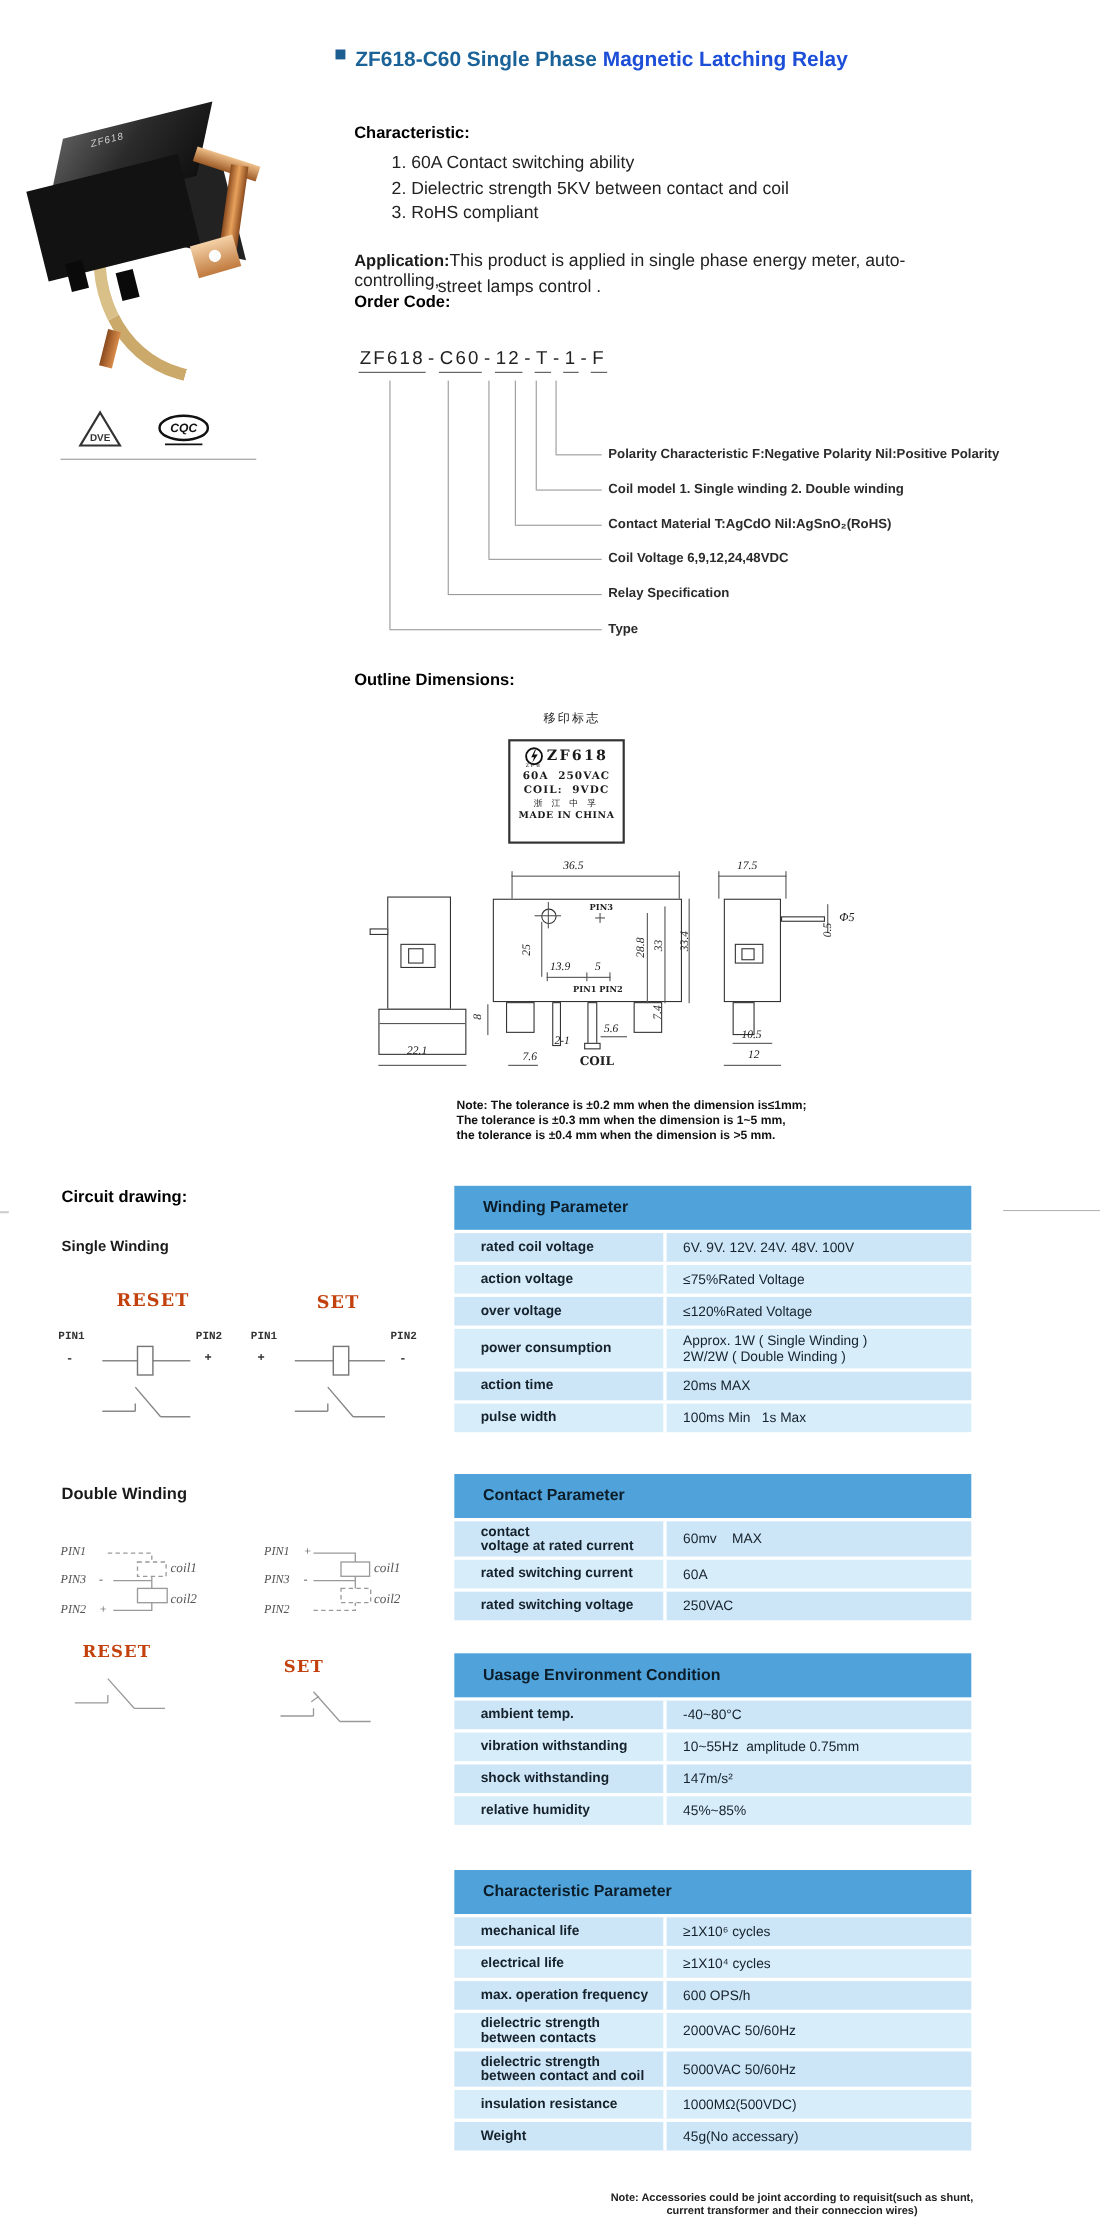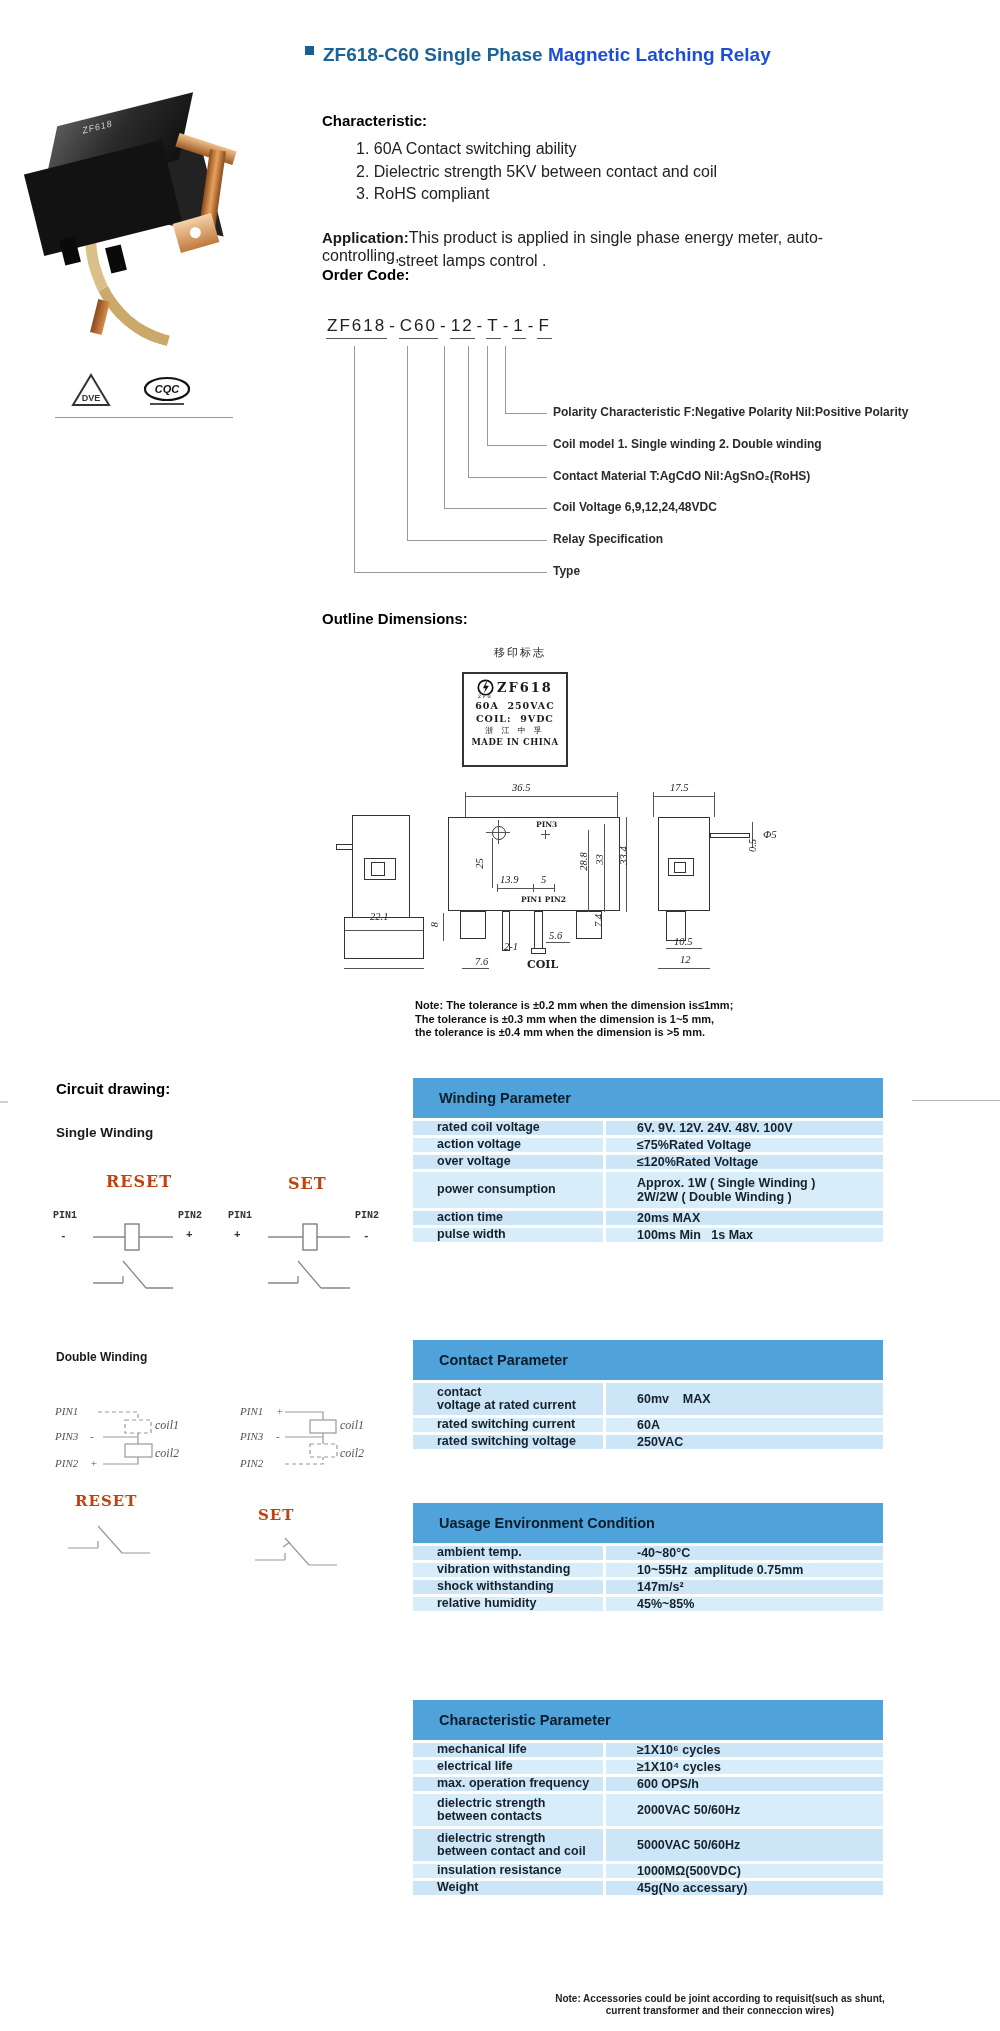--- a/index.html
+++ b/index.html
@@ -31,28 +31,28 @@
   
   .rs-label{position:absolute;font:bold 16px "DejaVu Serif",serif;letter-spacing:1px;color:#c2410c;}
   .cpin{position:absolute;font:bold 10px "Liberation Mono",monospace;color:#333;white-space:nowrap;}
   .csign{position:absolute;font:bold 11px "Liberation Mono",monospace;color:#333;}
   .ipin{position:absolute;font:italic 11px "Liberation Serif",serif;color:#555;white-space:nowrap;}
   .coil-lbl{position:absolute;font:italic 12px "Liberation Serif",serif;color:#555;}
   
   .ptable{position:absolute;left:413px;width:470px;}
   .phead{height:40px;background:#4fa3da;display:flex;align-items:center;padding-left:26px;
          font-size:14.5px;font-weight:bold;color:#0c1c28;box-sizing:border-box;}
-  .prow{display:flex;margin-top:3px;height:14px;background:#cde6f7;}
+  .prow{display:flex;margin-top:3px;height:26px;background:#cde6f7;}
   .prow:nth-child(odd){background:#d8edfa;}
   .prow.h2{height:32px;}
   .prow.h3{height:36px;}
   .pl{width:190px;padding-left:24px;display:flex;align-items:center;font-size:12.5px;font-weight:bold;
       color:#15222c;white-space:pre-wrap;line-height:13.5px;box-sizing:border-box;}
   .pdiv{width:3px;background:#ffffff;}
-  .pv{flex:1;padding-left:31px;display:flex;align-items:center;font-size:12.5px;font-weight:bold;
+  .pv{flex:1;padding-left:15px;display:flex;align-items:center;font-size:12.5px;font-weight:normal;
       color:#15222c;white-space:pre-wrap;line-height:14px;box-sizing:border-box;}
   .footer-note{position:absolute;left:540px;top:1993px;width:360px;text-align:center;
                font-size:10px;font-weight:bold;line-height:12px;color:#222;}
   
   .photo{position:absolute;left:28px;top:92px;width:212px;height:248px;}
   .photo div{position:absolute;}
   .ph-top{left:20px;top:20px;width:140px;height:62px;transform:rotate(-14deg) skewX(-26deg);
           background:linear-gradient(120deg,#5a5a5a,#2b2b2b 45%,#101010);}
   .ph-front{left:4px;top:64px;width:142px;height:84px;transform:rotate(-14deg);background:#121212;}
   .ph-side{left:130px;top:46px;width:52px;height:94px;transform:rotate(-14deg) skewY(26deg);background:#222;}
@@ -159,21 +159,21 @@
     <div class="tv-line" style="font-size:8.5px;letter-spacing:0.5px;">MADE IN CHINA</div>
   </div>
 
   <div class="view" style="left:352px;top:815px;width:58px;height:103px;"></div>
   <div class="view" style="left:336px;top:844px;width:17px;height:6px;border-width:1.2px;"></div>
   <div class="view" style="left:364px;top:858px;width:32px;height:22px;border-width:1.2px;"></div>
   <div class="view" style="left:371px;top:862px;width:14px;height:14px;border-width:1.2px;"></div>
   <div class="view" style="left:344px;top:917px;width:80px;height:42px;border-width:1.4px;"></div>
   <div class="dline" style="left:345px;top:930px;width:78px;height:1px;"></div>
   <div class="dline" style="left:344px;top:968px;width:80px;height:1px;"></div>
-  <div class="dtext" style="left:370px;top:911px;">22.1</div>
+  <div class="dtext" style="left:370px;top:950px;">22.1</div>
 
   <div class="view" style="left:448px;top:817px;width:172px;height:94px;"></div>
   <div class="view" style="left:460px;top:911px;width:26px;height:28px;border-width:1.4px;"></div>
   <div class="view" style="left:576px;top:911px;width:26px;height:28px;border-width:1.4px;"></div>
   <div class="view" style="left:502px;top:911px;width:8px;height:40px;border-width:1.2px;"></div>
   <div class="view" style="left:534px;top:911px;width:9px;height:40px;border-width:1.2px;"></div>
   <div class="view" style="left:531px;top:948px;width:15px;height:6px;border-width:1.2px;"></div>
 
   <div class="abs" style="left:492px;top:826px;width:12px;height:12px;border:1.2px solid #333;border-radius:50%;"></div>
   <div class="dline" style="left:486px;top:832px;width:24px;height:1px;"></div>
@@ -252,21 +252,21 @@
   </svg>
   <div class="cpin" style="left:53px;top:1210px;">PIN1</div>
   <div class="csign" style="left:60px;top:1230px;">-</div>
   <div class="cpin" style="left:178px;top:1210px;">PIN2</div>
   <div class="csign" style="left:186px;top:1229px;">+</div>
   <div class="cpin" style="left:228px;top:1210px;">PIN1</div>
   <div class="csign" style="left:234px;top:1229px;">+</div>
   <div class="cpin" style="left:355px;top:1210px;">PIN2</div>
   <div class="csign" style="left:363px;top:1230px;">-</div>
 
-  <div class="abs" style="left:56px;top:1350px;font-size:12px;font-weight:bold;">Double Winding</div>
+  <div class="abs" style="left:56px;top:1350px;font-size:15px;font-weight:bold;">Double Winding</div>
 
   <svg class="abs" style="left:40px;top:1395px;" width="370" height="175">
     <g stroke="#999" stroke-width="1.2" fill="none">
       <path d="M58,17 H98 V25" stroke-dasharray="4,3"></path>
       <rect x="85" y="25" width="26" height="13" stroke-dasharray="4,3"></rect>
       <path d="M98,38 V49"></path>
       <path d="M63,42 H98"></path>
       <rect x="85" y="49" width="27" height="13" fill="#fff"></rect>
       <path d="M63,69 H98 V62"></path>
       <path d="M245,17 H283 V25"></path>

